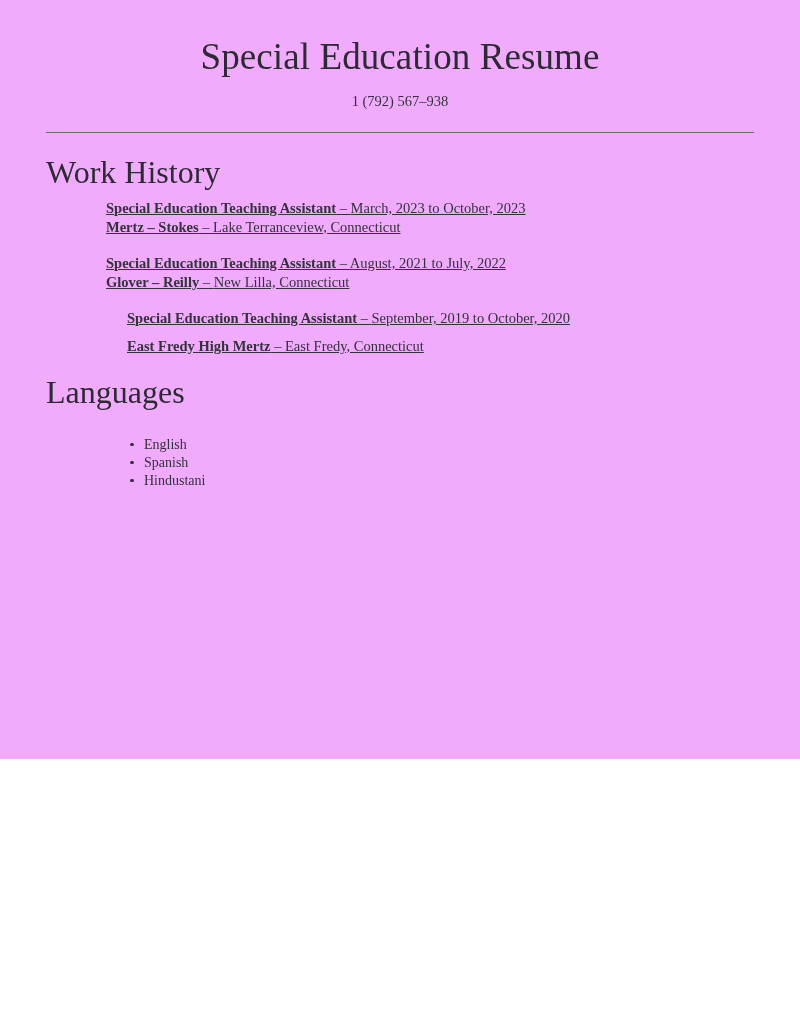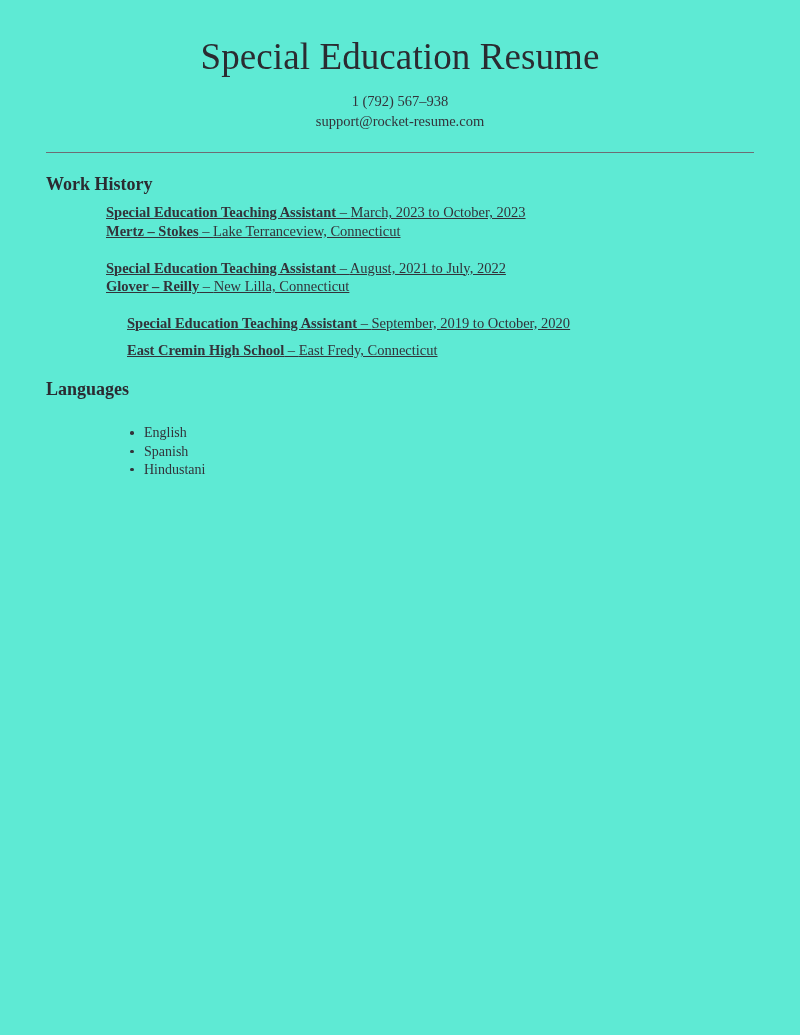--- a/index.html
+++ b/index.html
@@ -11,22 +11,22 @@
     height: 1035px;
     background: #ffffff;
     font-family: "Liberation Serif", "DejaVu Serif", serif;
     color: #33333a;
     -webkit-font-smoothing: antialiased;
   }
 
   .page {
     position: relative;
     width: 800px;
-    height: 1035px;
-    background: #5eead4;
+    height: 759px;
+    background: #f0abfc;
     box-sizing: border-box;
     padding: 0 46px;
   }
 
   
   .doc-header {
     padding-top: 36px;
     text-align: center;
   }
   .doc-title {
@@ -49,22 +49,22 @@
     border: 0;
     border-top: 1.4px solid #6d6d74;
     width: 100%;
   }
 
   
   .section {
     margin: 0;
   }
   .section-title {
-    font-size: 18px;
-    font-weight: 700;
+    font-size: 32px;
+    font-weight: 400;
     line-height: 1.1;
     color: #2b2b31;
     margin: 0;
     padding: 0;
   }
   .section-work .section-title { padding-top: 22px; }
   .section-education .section-title { padding-top: 22px; }
   .section-languages .section-title { padding-top: 20px; }
 
   .section-body {
@@ -118,21 +118,20 @@
   }
 </style>
 </head>
 <body>
 
 <div class="page">
 
   <div class="doc-header">
     <h1 class="doc-title">Special Education Resume</h1>
     <p class="contact-line">1 (792) 567–938</p>
-    <p class="contact-line">support@rocket-resume.com</p>
   </div>
 
   <hr class="header-rule">
 
   <div class="section section-work">
     <h2 class="section-title">Work History</h2>
     <div class="section-body">
 
       <div class="entry">
         <div class="entry-line">
@@ -158,21 +157,21 @@
         </div>
       </div>
 
     </div>
   </div>
 
   <div class="section section-education">
     <div class="section-body">
       <div class="entry">
         <div class="entry-line">
-          <span class="entry-strong">East Cremin High School</span><span class="entry-normal"> – </span><span class="entry-normal">East Fredy, Connecticut</span>
+          <span class="entry-strong">East Fredy High Mertz</span><span class="entry-normal"> – </span><span class="entry-normal">East Fredy, Connecticut</span>
         </div>
       </div>
     </div>
   </div>
 
   <div class="section section-languages">
     <h2 class="section-title">Languages</h2>
     <div class="section-body">
       <ul class="lang-list">
         <li class="lang-item">English</li>

